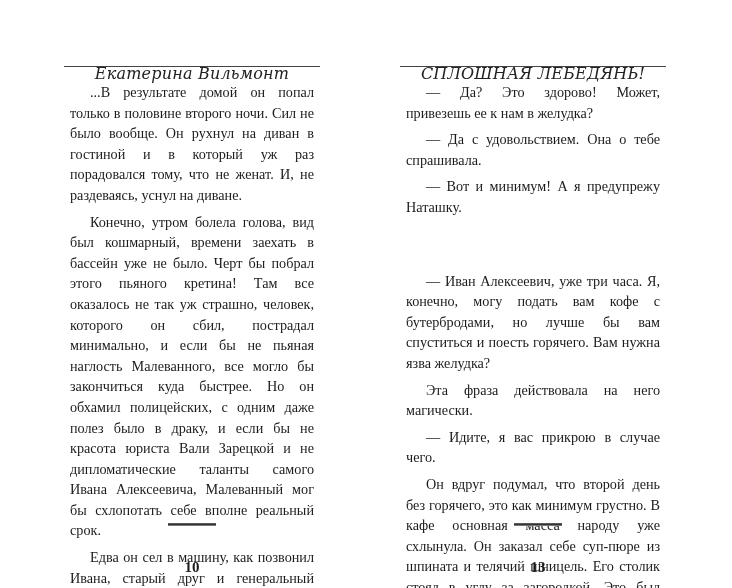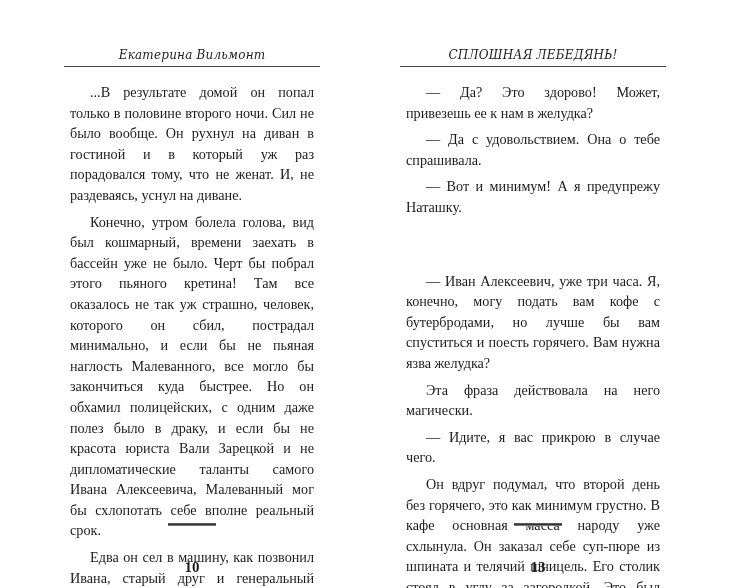--- a/index.html
+++ b/index.html
@@ -5,22 +5,22 @@
     html, body { margin: 0; padding: 0; background: #ffffff; }
     body {
       width: 732px; height: 588px; position: relative; overflow: hidden;
       font-family: "DejaVu Serif", "Liberation Serif", serif;
       color: #1b1b1b;
     }
     .page { position: absolute; top: 0; height: 588px; }
     .page.left { left: 64px; width: 256px; }
     .page.right { left: 400px; width: 266px; }
     .running-head {
-      position: absolute; top: 48px; left: 0; right: 0;
-      text-align: center; font-style: italic; font-size: 12px;
+      position: absolute; top: 64px; left: 0; right: 0;
+      text-align: center; font-style: italic; font-size: 16px;
       letter-spacing: 0.2px; color: #222;
     }
     .head-rule {
       position: absolute; top: 66px; left: 0; right: 0;
       height: 0; border-top: 1px solid #444;
     }
     .body-text {
       position: absolute; top: 76px; left: 0; right: 0;
       font-family: "Liberation Serif", "DejaVu Serif", serif;
       font-size: 14.2px; line-height: 20.6px;

